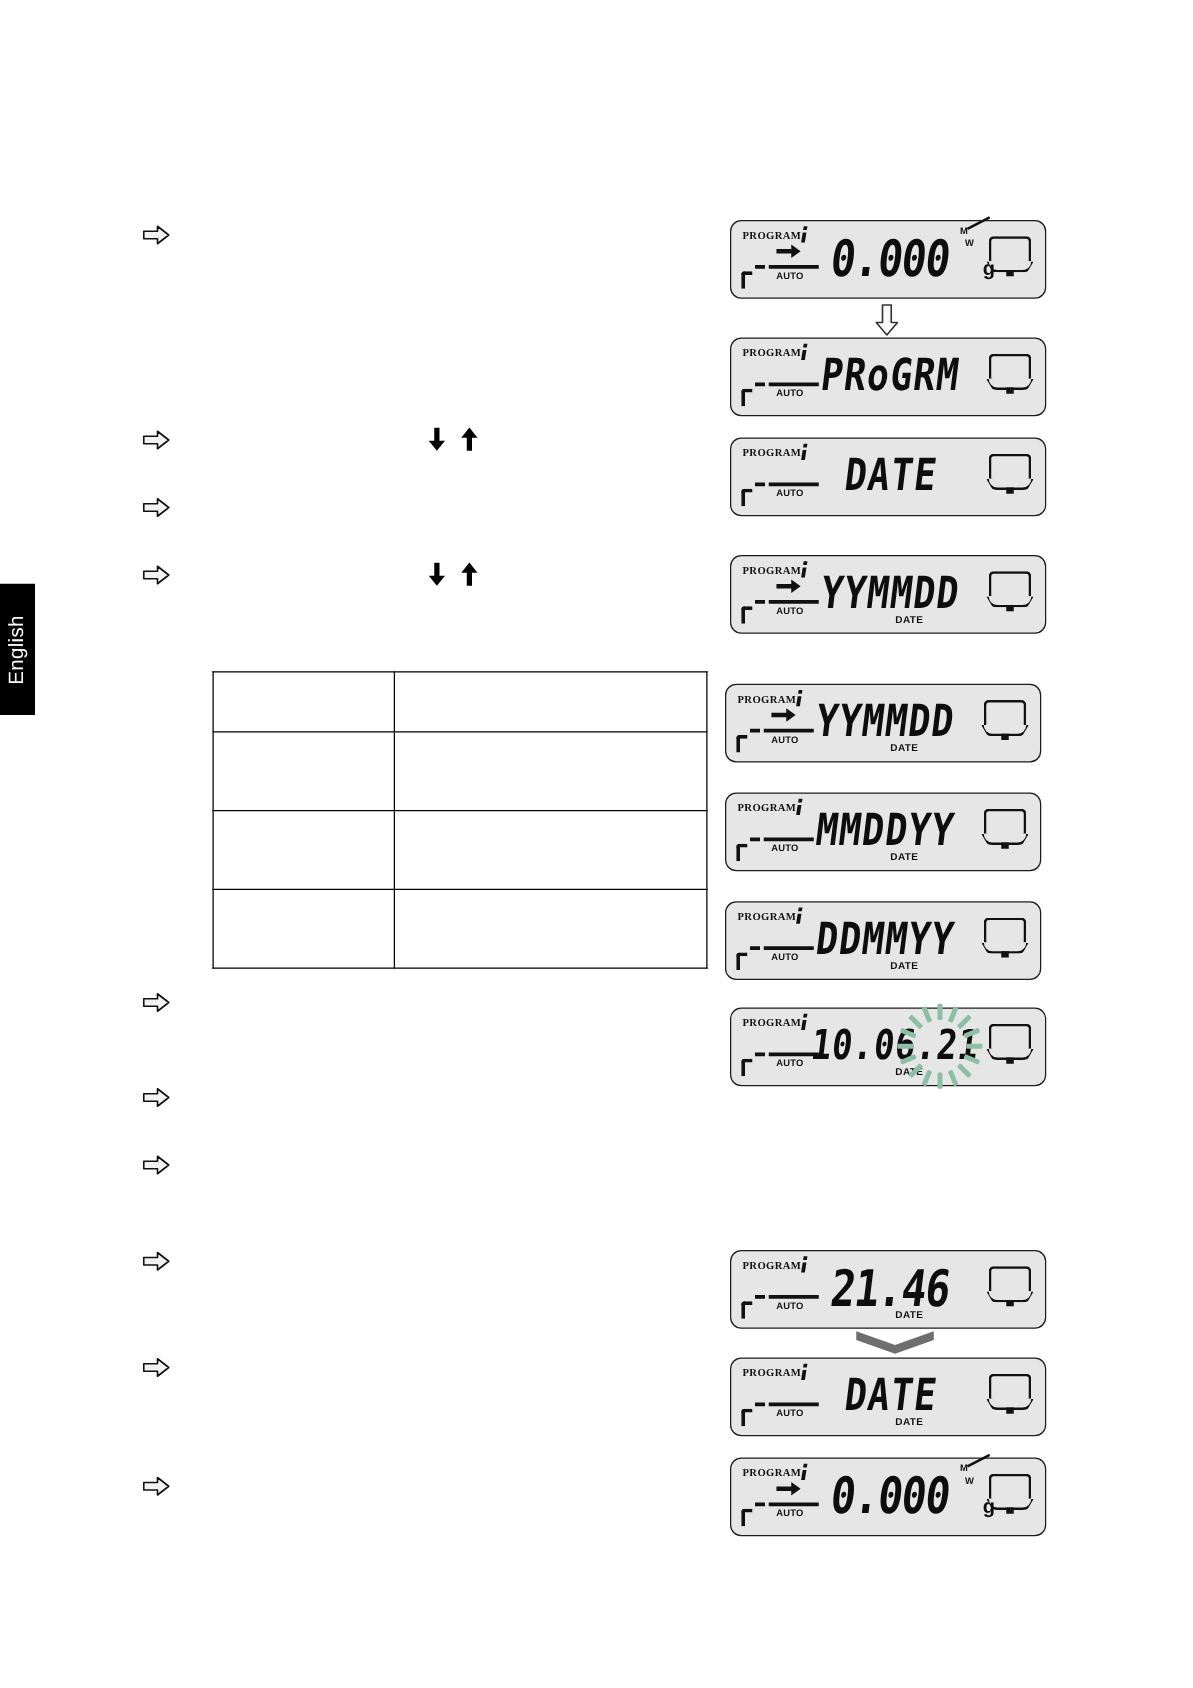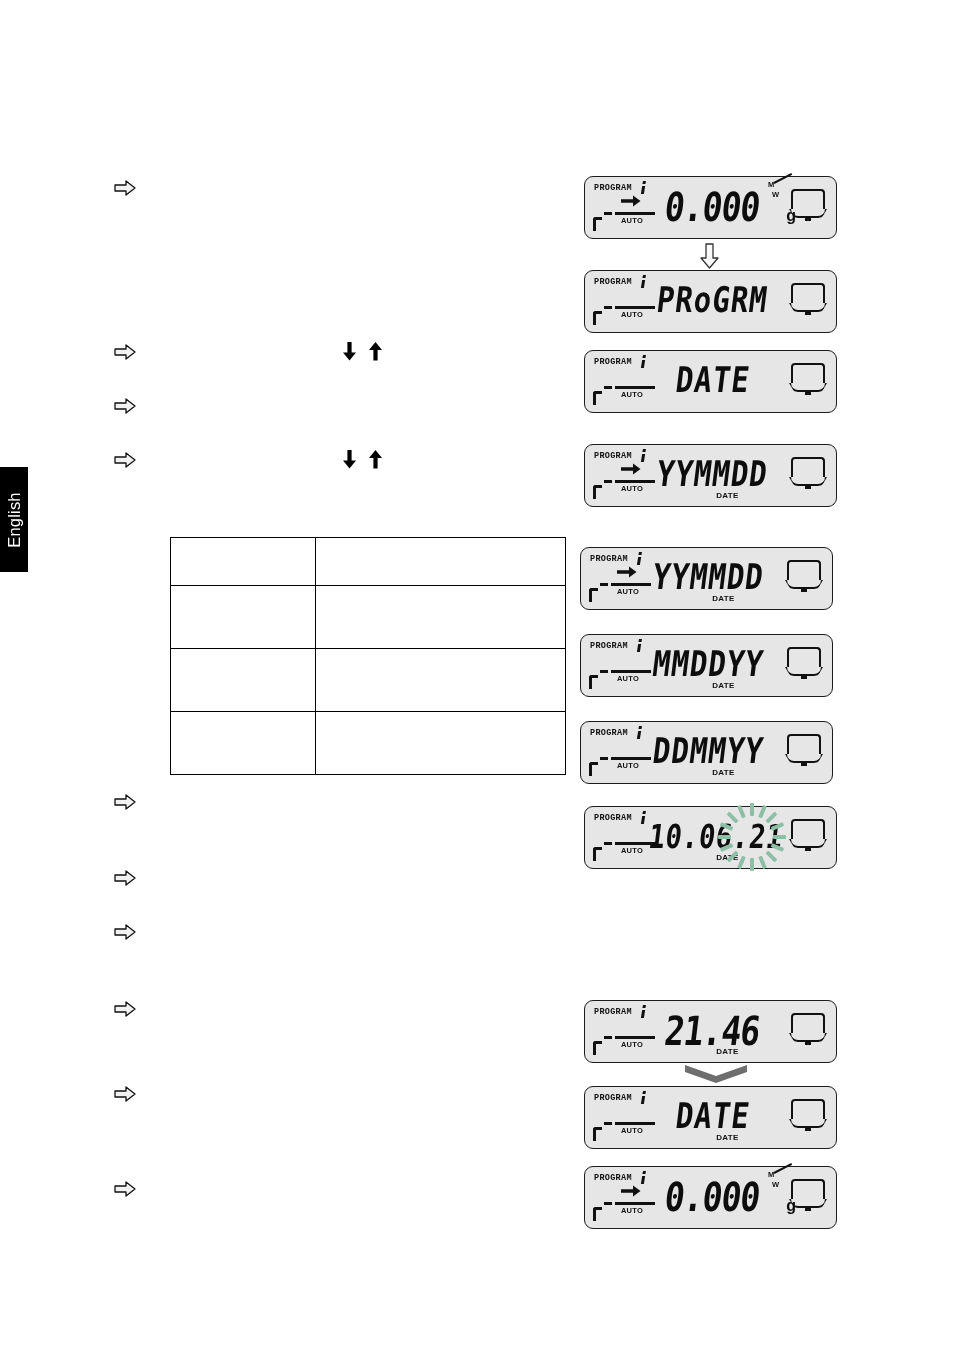--- a/index.html
+++ b/index.html
@@ -101,21 +101,21 @@
 
   
   .lcd-prog {
     position: absolute;
     left: 9px;
     top: 6px;
     font-size: 8.5px;
     font-weight: bold;
     letter-spacing: 0.3px;
     color: #111111;
-    font-family: Liberation Mono, monospace;
+    font-family: Liberation Serif, serif;
   }
   .lcd-i {
     position: absolute;
     left: 57px;
     top: 4px;
     width: 3px;
     height: 12px;
     transform: skewX(-9deg);
   }
   .lcd-i .dot { position:absolute; left:0; top:0; width:3px; height:3px; background:#111; }

